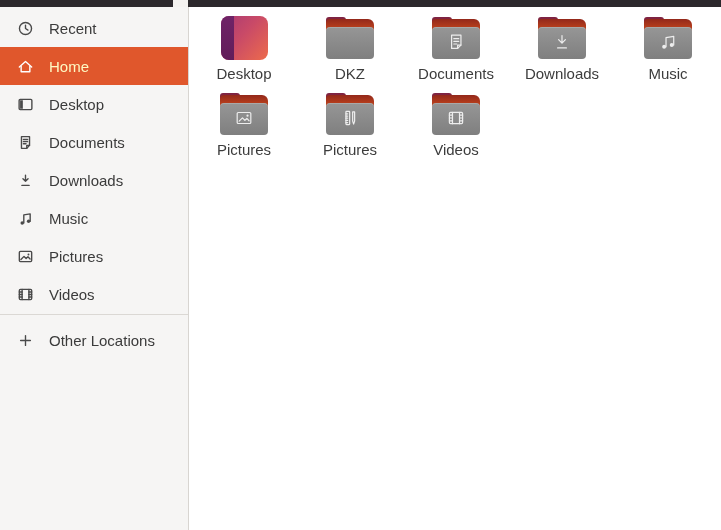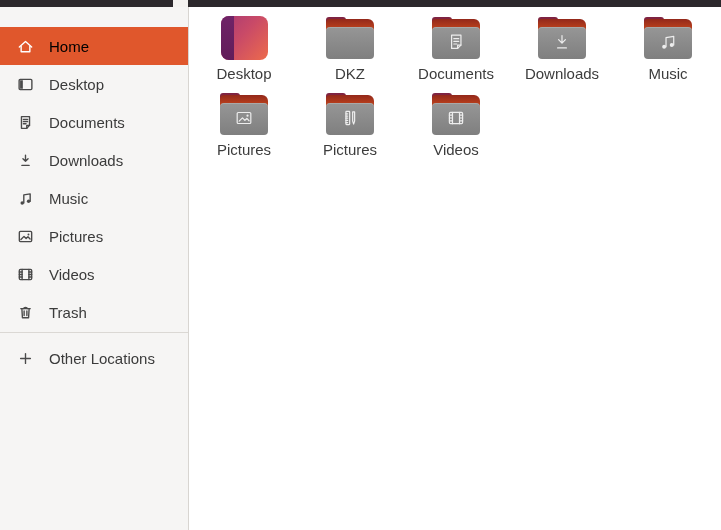--- a/index.html
+++ b/index.html
@@ -15,21 +15,21 @@
   .content { display:flex; height:523px; }
 
   
   .sidebar { width:189px; flex:0 0 189px; background:#f6f5f4; border-right:1px solid #d8d5d1;
              padding-top:2px; display:flex; flex-direction:column; }
   .srow { height:38px; display:flex; align-items:center; padding-left:17px; gap:15px;
           font-size:15px; color:#3b3b3b; cursor:pointer; }
   .srow .sicon { width:17px; height:17px; color:#4a4a4a; display:flex; align-items:center; justify-content:center; }
   .srow .sicon svg { width:17px; height:17px; fill:none; stroke:currentColor; stroke-width:1.3;
                      stroke-linecap:round; stroke-linejoin:round; }
-  .srow.selected { background:#e0572c; color:#000000;margin-top:18px; }
+  .srow.selected { background:#e0572c; color:#fef9c3; }
   .srow.selected .sicon { color:#fff; }
   .sep { height:1px; background:#dbd8d4; margin-top:1px; }
   .srow.other { margin-top:6px; }
 
   
   .main { flex:1; padding:5px 0 0 5px; display:flex; flex-wrap:wrap; column-gap:6px;
           align-content:flex-start; background:#fff; }
   .fitem { width:100px; height:76px; display:flex; flex-direction:column; align-items:center; cursor:pointer; }
   .icon-box { height:52px; display:flex; align-items:center; justify-content:center; }
   .flabel { font-size:15px; color:#3c3c3c; line-height:18px; margin-top:1px; white-space:nowrap; }
@@ -59,20 +59,29 @@
 <div class="window">
 
   <div class="topbar">
     <div class="topbar-seam"></div>
   </div>
 
   <div class="content">
 
     <aside class="sidebar">
 
+      <div class="srow">
+        <span class="sicon">
+          <svg viewBox="0 0 16 16">
+              <circle cx="8" cy="8" r="5.7"></circle>
+              <path d="M8 4.8V8l2.3 1.5"></path>
+            </svg>
+        </span>
+        <span>Recent</span>
+      </div>
 
 
       <div class="srow selected">
         <span class="sicon">
           <svg viewBox="0 0 16 16">
               <path d="M2.2 8.4L8 3.2l5.8 5.2"></path>
               <path d="M3.9 7.6V13h8.2V7.6"></path>
             </svg>
         </span>
         <span>Home</span>
@@ -135,31 +144,20 @@
         <span class="sicon">
           <svg viewBox="0 0 16 16">
               <rect x="2.2" y="3.2" width="11.6" height="9.6" rx="1"></rect>
               <path d="M4.8 3.2v9.6M11.2 3.2v9.6"></path>
               <path d="M2.2 5.6h2.6M2.2 8h2.6M2.2 10.4h2.6M11.2 5.6h2.6M11.2 8h2.6M11.2 10.4h2.6"></path>
             </svg>
         </span>
         <span>Videos</span>
       </div>
 
-      <div class="srow">
-        <span class="sicon">
-          <svg viewBox="0 0 16 16">
-              <path d="M3.6 4.4h8.8"></path>
-              <path d="M6.3 4.4c0-1.7 3.4-1.7 3.4 0"></path>
-              <path d="M4.6 4.4l.5 8.6h5.8l.5-8.6"></path>
-              <path d="M6.7 6.5v4.4M9.3 6.5v4.4"></path>
-            </svg>
-        </span>
-        <span>Trash</span>
-      </div>
 
       <div class="sep"></div>
 
       <div class="srow other">
         <span class="sicon">
           <svg viewBox="0 0 16 16">
               <path d="M8 3.4v9.2M3.4 8h9.2"></path>
             </svg>
         </span>
         <span>Other Locations</span>

